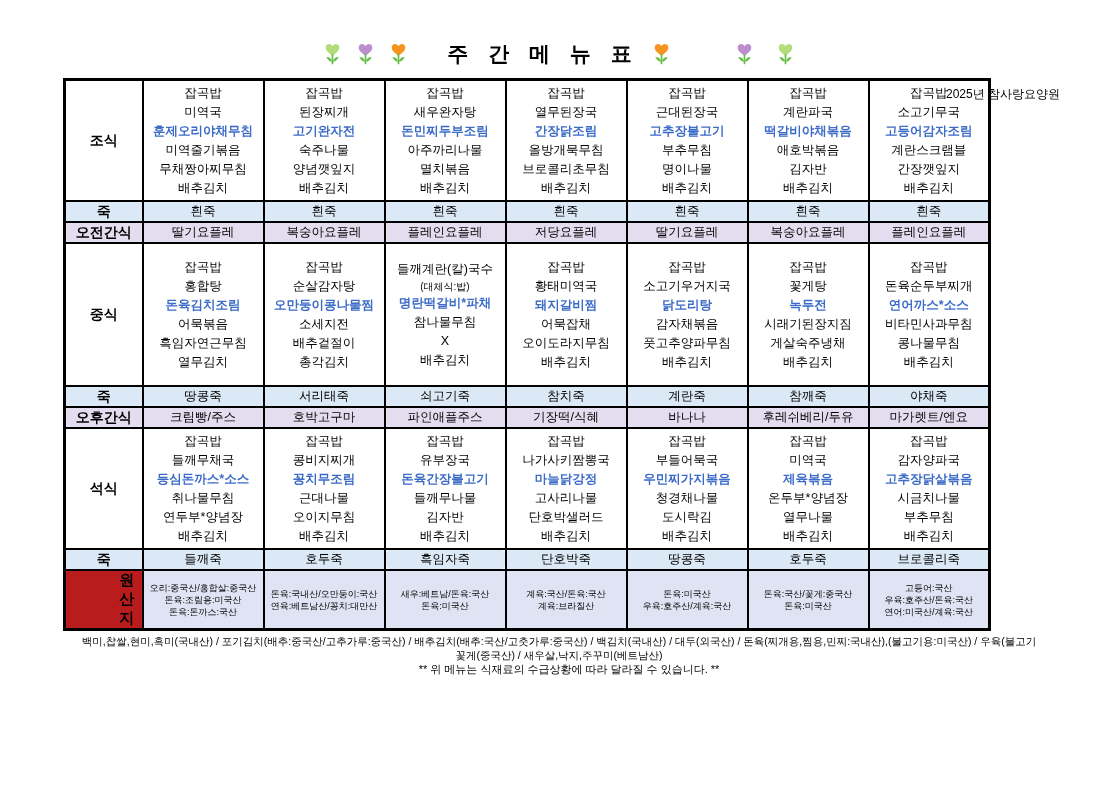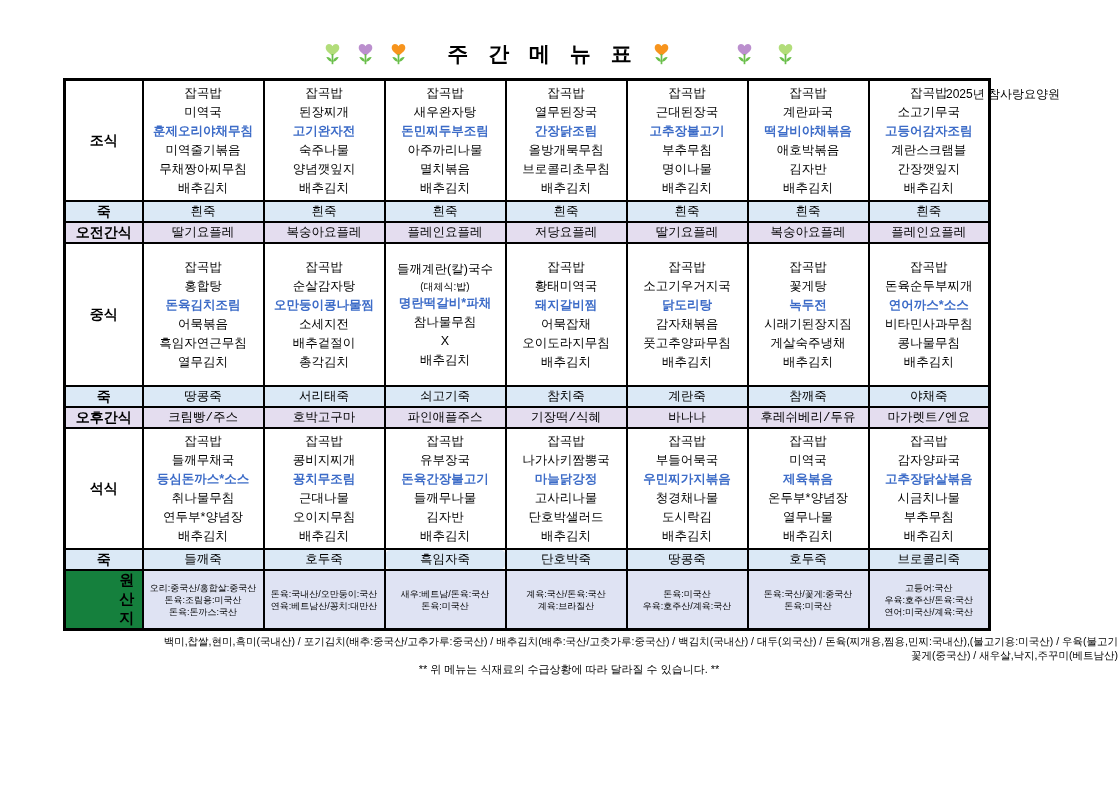--- a/index.html
+++ b/index.html
@@ -39,28 +39,28 @@
   th.rowlbl{font-size:14px;font-weight:bold;background:#ffffff;}
   tr.meal td{font-size:12.5px;background:#ffffff;}
   tr.meal .line{line-height:19px;white-space:nowrap;}
   tr.meal .line.hl{font-weight:bold;}
   tr.meal .line.sub{font-size:10px;line-height:15px;}
   tr.meal0 td,tr.meal0 th{height:119px;}
   tr.meal1 td,tr.meal1 th{height:141px;}
   tr.meal2 td,tr.meal2 th{height:119px;}
   tr.porridge td,tr.porridge th{height:19px;font-size:12.5px;}
   tr.porridge th{font-size:14px;}
-  tr.snack td,tr.snack th{height:19px;font-size:12.5px;font-family:Liberation Mono, monospace;}
+  tr.snack td,tr.snack th{height:19px;font-size:12.5px;}
   tr.snack th{font-size:14px;}
   tr.origin td,tr.origin th{height:47px;}
   tr.origin td{font-size:9px;line-height:12px;}
   tr.origin th{font-size:15px;}
   
   .footer{margin-top:4px;text-align:center;}
-  .footer .oline{font-size:10.5px;line-height:13.5px;white-space:nowrap;text-align:right;}
+  .footer .oline{font-size:10.5px;line-height:13.5px;white-space:nowrap;}
   .footer .note{font-size:11px;line-height:15px;padding-left:20px;}
   .footer .note.bold{font-weight:bold;font-size:11.5px;}
 </style>
 </head>
 <body>
 
 <div class="titlebar">
   <span class="flower-group">
       <svg width="17" height="24" viewBox="0 0 20 28">
         <path d="M10 5 C8 0.5 2 1.5 2 6.5 C2 10.5 6.5 13 10 16 C13.5 13 18 10.5 18 6.5 C18 1.5 12 0.5 10 5Z" fill="#b2dd7a"></path>
@@ -342,21 +342,21 @@
         <th class="rowlbl" style="background: rgb(219, 233, 246);">죽</th>
         <td style="background: rgb(219, 233, 246);">들깨죽</td>
         <td style="background: rgb(219, 233, 246);">호두죽</td>
         <td style="background: rgb(219, 233, 246); border-radius: 8px;">흑임자죽</td>
         <td style="background: rgb(219, 233, 246);">단호박죽</td>
         <td style="background: rgb(219, 233, 246);">땅콩죽</td>
         <td style="background: rgb(219, 233, 246);">호두죽</td>
         <td style="background: rgb(219, 233, 246);">브로콜리죽</td>
       </tr>
       <tr class="origin">
-        <th class="rowlbl" style="background: #15803d; padding-left: 46px;">원산지</th>
+        <th class="rowlbl" style="background: #b91c1c; padding-left: 46px;">원산지</th>
         <td style="background: rgb(223, 227, 243);">
           <div>오리:중국산/홍합살:중국산</div>
           <div>돈육:조림용:미국산</div>
           <div>돈육:돈까스:국산</div>
         </td>
         <td style="background: rgb(223, 227, 243);">
           <div>돈육:국내산/오만둥이:국산</div>
           <div>연육:베트남산/꽁치:대만산</div>
         </td>
         <td style="background: rgb(223, 227, 243);">

